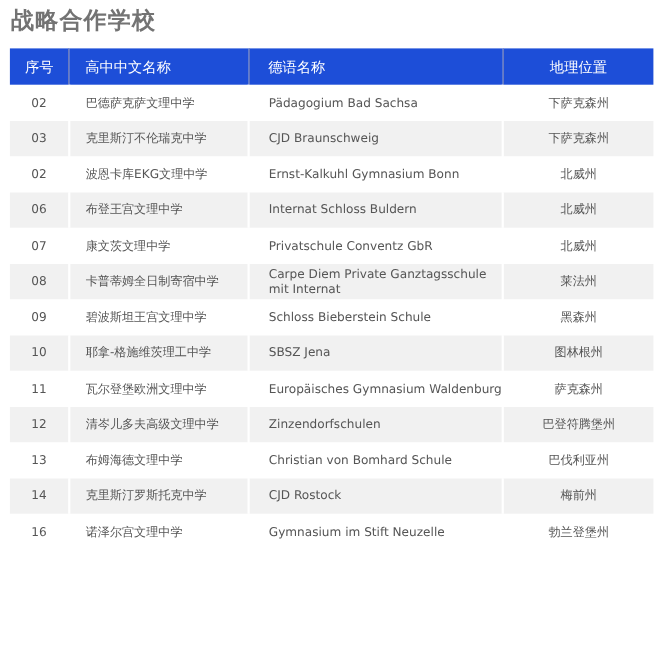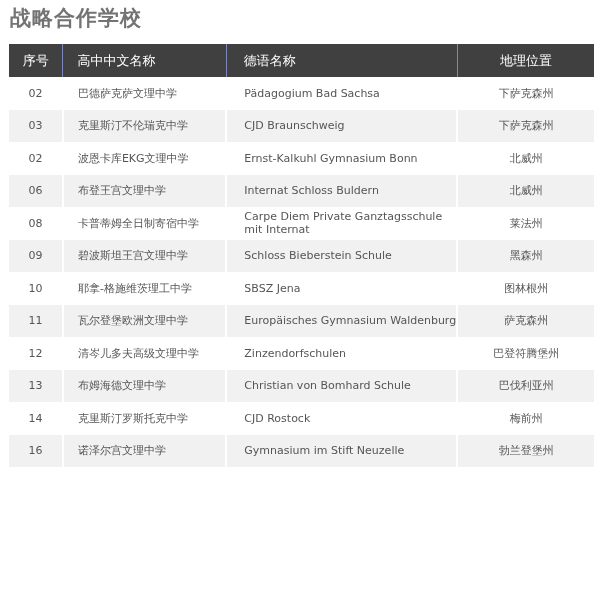--- a/index.html
+++ b/index.html
@@ -2,21 +2,21 @@
 <html><head>
 <meta charset="utf-8">
 <style>
   html, body { margin: 0; padding: 0; background: #ffffff; }
   body { width: 600px; height: 593px; overflow: hidden; position: relative;
          font-family: "DejaVu Sans", "Liberation Sans", sans-serif; }
   .title { position: absolute; left: 10px; top: 4px; margin: 0;
            font-size: 21px; font-weight: bold; color: #737373; letter-spacing: 1px; }
   table.schools { position: absolute; left: 9px; top: 44px; width: 585px;
                   border-collapse: collapse; table-layout: fixed; }
-  table.schools th { background: #404040; color: #ffffff; font-weight: normal;
+  table.schools th { background: #1d4ed8; color: #ffffff; font-weight: normal;
                      font-size: 13px; height: 33px; padding: 0;
                      border-left: 1px solid #7c87bb; }
   table.schools th:first-child { border-left: none; }
   table.schools td { font-size: 11px; color: #555555; height: 32.5px; padding: 0;
                      border-left: 2px solid #ffffff; }
   table.schools td:first-child { border-left: none; }
   table.schools tr.row:nth-child(even) td { background: #f1f1f1; }
   .c-idx { width: 49px; text-align: center; }
   .c-cn { width: 150px; text-align: left; }
   .c-de { width: 212px; text-align: left; }
@@ -59,20 +59,26 @@
         <td class="c-de">Ernst-Kalkuhl Gymnasium Bonn</td>
         <td class="c-loc">北威州</td>
       </tr>
     <tr class="row">
         <td class="c-idx">06</td>
         <td class="c-cn">布登王宫文理中学</td>
         <td class="c-de">Internat Schloss Buldern</td>
         <td class="c-loc">北威州</td>
       </tr>
     <tr class="row">
+        <td class="c-idx">07</td>
+        <td class="c-cn">康文茨文理中学</td>
+        <td class="c-de">Privatschule Conventz GbR</td>
+        <td class="c-loc">北威州</td>
+      </tr>
+    <tr class="row">
         <td class="c-idx">08</td>
         <td class="c-cn">卡普蒂姆全日制寄宿中学</td>
         <td class="c-de">Carpe Diem Private Ganztagsschule mit Internat</td>
         <td class="c-loc">莱法州</td>
       </tr>
     <tr class="row">
         <td class="c-idx">09</td>
         <td class="c-cn">碧波斯坦王宫文理中学</td>
         <td class="c-de">Schloss Bieberstein Schule</td>
         <td class="c-loc">黑森州</td>

